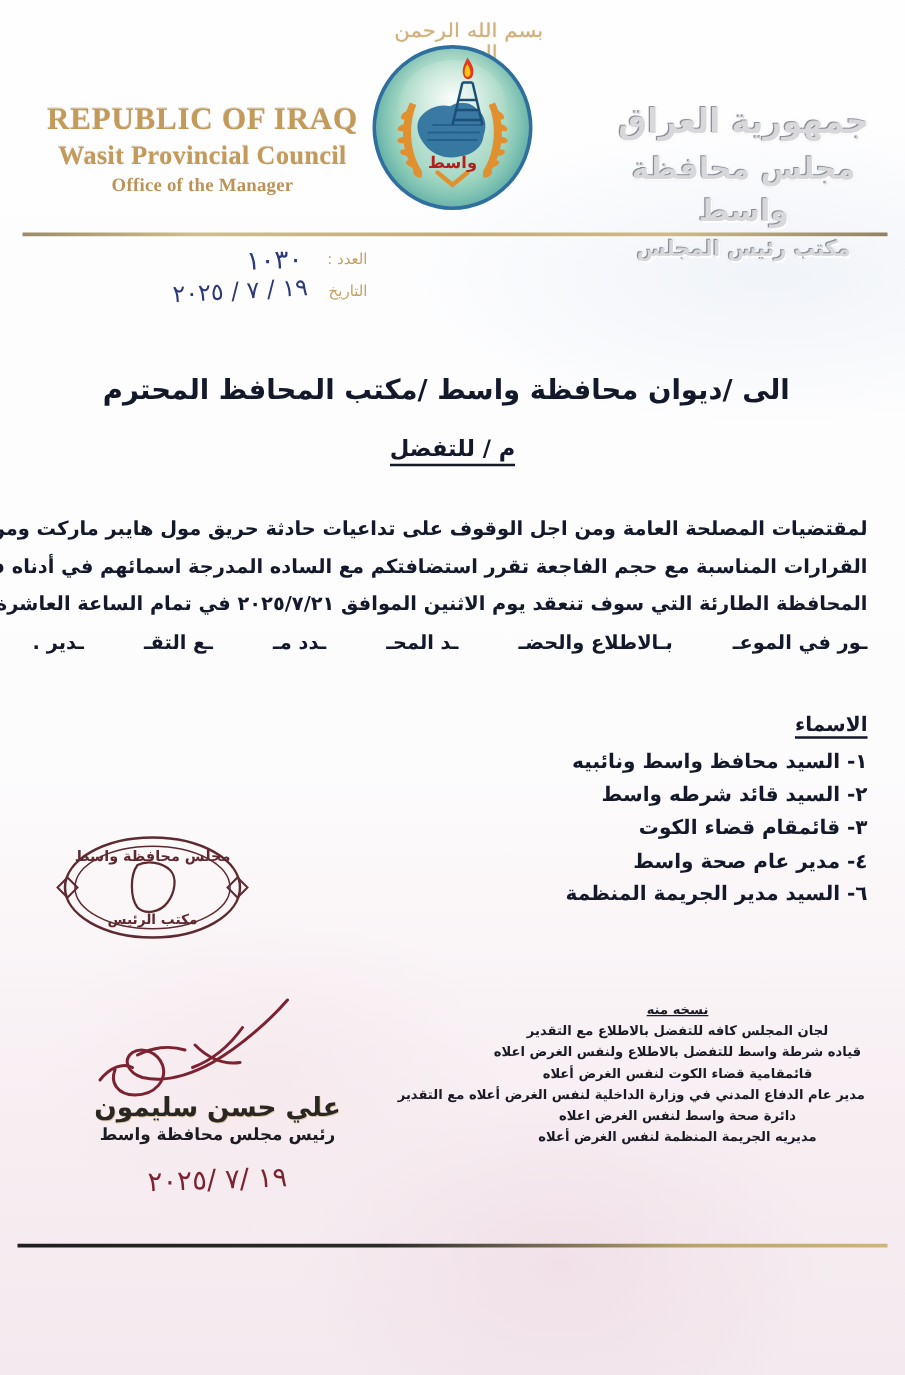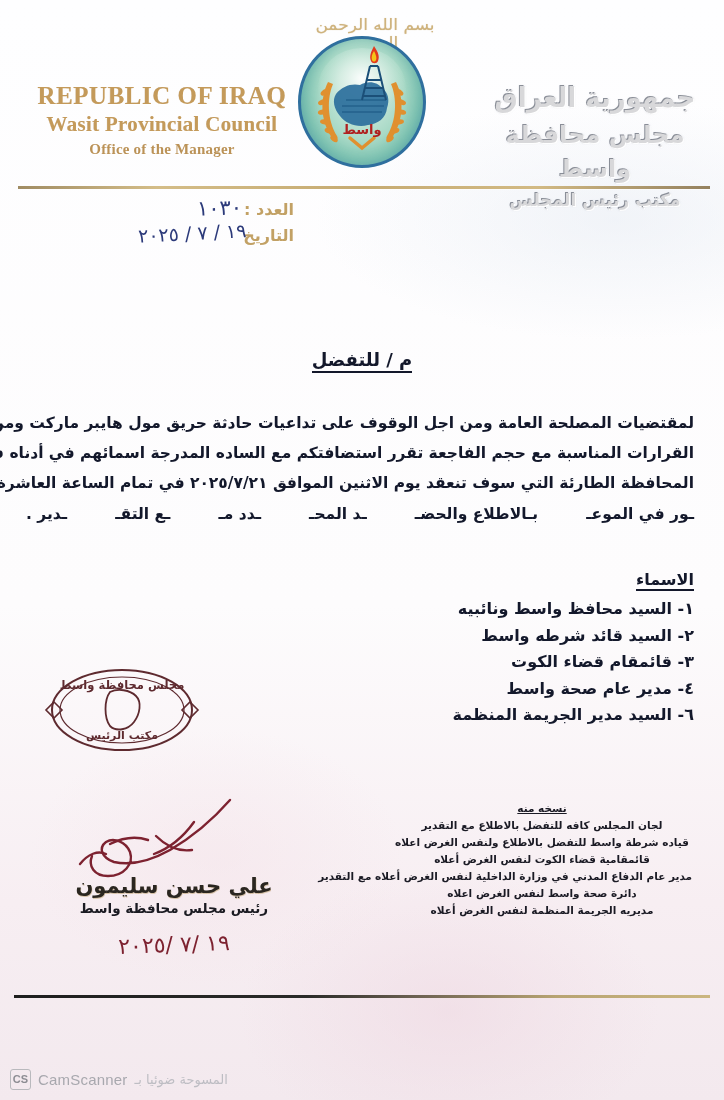--- a/index.html
+++ b/index.html
@@ -88,21 +88,21 @@
   .rule-gold2 {
     position: absolute; left: 18px; right: 14px; top: 186px;
     height: 3px;
     background: linear-gradient(90deg, #a08c63, #d4bd88 20%, #c6ab72 50%, #d2ba84 75%, #94815f 100%);
     box-shadow: 0 1px 1px rgba(255,255,255,0.6);
   }
 
   .refblock { position: absolute; left: 0; top: 196px; width: 330px; height: 70px; }
   .ref-label {
     position: absolute;
-    font-size: 16px; font-weight: 700;
+    font-size: 12px; font-weight: 400;
     color: #c2a165; direction: rtl;
     text-shadow: 0.5px 0.5px 0 rgba(255,255,255,0.8);
   }
   .ref-label.l-num  { right: 36px; top: 4px; }
   .ref-label.l-date { right: 36px; top: 30px; }
   .ref-hand {
     position: absolute;
     font-family: "DejaVu Sans", sans-serif;
     font-size: 21px;
     color: #2c3a7a;
@@ -313,20 +313,21 @@
     <div class="rule-gold2"></div>
   </div>
 
   <div class="refblock">
     <div class="ref-label l-num">العدد :</div>
     <div class="ref-hand h-num">١٠٣٠</div>
     <div class="ref-label l-date">التاريخ</div>
     <div class="ref-hand h-date">١٩ / ٧ / ٢٠٢٥</div>
   </div>
 
+  <div class="to-line ar">الى /ديوان محافظة واسط /مكتب المحافظ المحترم</div>
   <div class="subject ar">
     <span>م / للتفضل</span>
   </div>
 
   <div class="body-par ar">
     <span class="ln">لمقتضيات المصلحة العامة ومن اجل الوقوف على تداعيات حادثة حريق مول هايبر ماركت ومن اجل اصدار</span>
     <span class="ln">القرارات المناسبة مع حجم الفاجعة تقرر استضافتكم مع الساده المدرجة اسمائهم في أدناه في جلسة مجلس</span>
     <span class="ln">المحافظة الطارئة التي سوف تنعقد يوم الاثنين الموافق ٢٠٢٥/٧/٢١ في تمام الساعة العاشرة صباحا للتفضل</span>
     <span class="ln stretch">
       <span>ـور في الموعـ</span>
@@ -384,19 +385,14 @@
     <div>لجان المجلس كافه للتفضل بالاطلاع مع التقدير</div>
     <div>قياده شرطة واسط للتفضل بالاطلاع ولنفس الغرض اعلاه</div>
     <div>قائمقامية قضاء الكوت لنفس الغرض أعلاه</div>
     <div>مدير عام الدفاع المدني في وزارة الداخلية لنفس الغرض أعلاه مع التقدير</div>
     <div>دائرة صحة واسط لنفس الغرض اعلاه</div>
     <div>مديريه الجريمة المنظمة لنفس الغرض أعلاه</div>
   </div>
 
   <div class="rule-bottom"></div>
 
-  <div class="footer">
-    <div class="cs-badge">CS</div>
-    <div class="cs-text">CamScanner</div>
-    <div class="cs-ar">المسوحة ضوئيا بـ</div>
-  </div>
 
 </div>
 
 </body></html>

